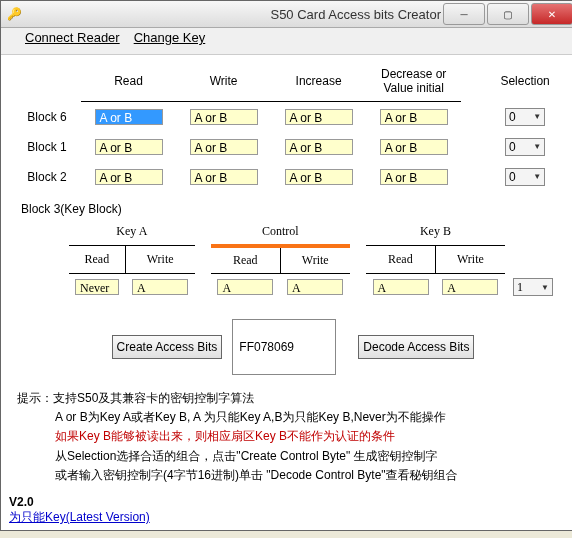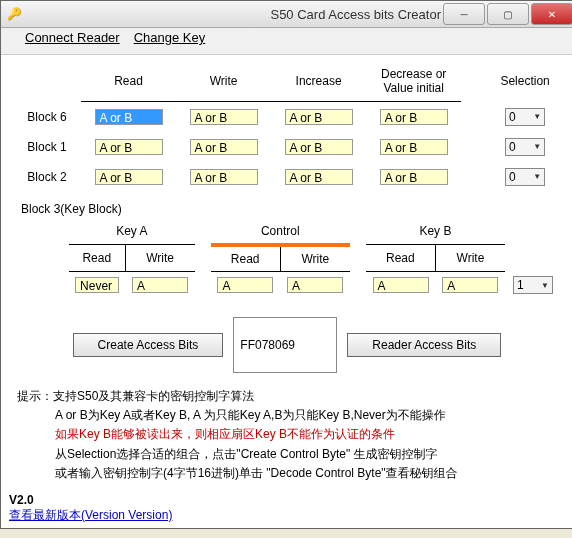--- a/index.html
+++ b/index.html
@@ -117,34 +117,36 @@
     color: #333;
   }
   .block3label {
     margin: 10px 0 3px 8px;
   }
   table.b3main { border-collapse: collapse; width:100%; }
   table.b3main th, table.b3main td {
     text-align:center;
     padding: 5px 3px;
     font-weight: normal;
+    font-family: Liberation Serif, serif;
   }
   .btnrow {
     display:flex;
     justify-content: center;
     align-items: center;
     gap: 10px;
     margin: 18px 0 14px 0;
   }
   .btn {
     border: 1px solid #666;
     background: linear-gradient(#fafafa,#e0e0e0);
-    padding: 4px 24px;
+    padding: 4px 4px;
     font-size: 12px;
     cursor: pointer;
+    margin-left: 12px;
   }
   .hexfield {
     border: 1px solid #888;
     background: #fff;
     padding: 20px 6px;
     width: 90px;
     text-align: left;
     font-size: 12px;
   }
   .info {
@@ -275,33 +277,33 @@
                 <span>1</span>
                 <span class="arrow">▼</span>
               </span></td>
       </tr>
     </tbody>
       </table>
 
     <div class="btnrow">
       <span class="btn">Create Access Bits</span>
       <span class="hexfield">FF078069</span>
-      <span class="btn">Reader Access Bits</span>
+      <span class="btn">Decode Access Bits</span>
     </div>
 
     <div class="info">
       <div>提示：支持S50及其兼容卡的密钥控制字算法</div>
       <div style="padding-left:38px">A or B为Key A或者Key B, A 为只能Key A,B为只能Key B,Never为不能操作</div>
       <div style="padding-left:38px" class="red">如果Key B能够被读出来，则相应扇区Key B不能作为认证的条件</div>
       <div style="padding-left:38px">从Selection选择合适的组合，点击"Create Control Byte" 生成密钥控制字</div>
       <div style="padding-left:38px">或者输入密钥控制字(4字节16进制)单击 "Decode Control Byte"查看秘钥组合</div>
     </div>
 
   </div>
 
   <div class="footer">
     <div>
       <div class="ver">V2.0</div>
-      <a>查看最新版本(Version Version)</a>
+      <a>为只能Key(Latest Version)</a>
     </div>
   </div>
 
 </div>
 
 </body></html>

